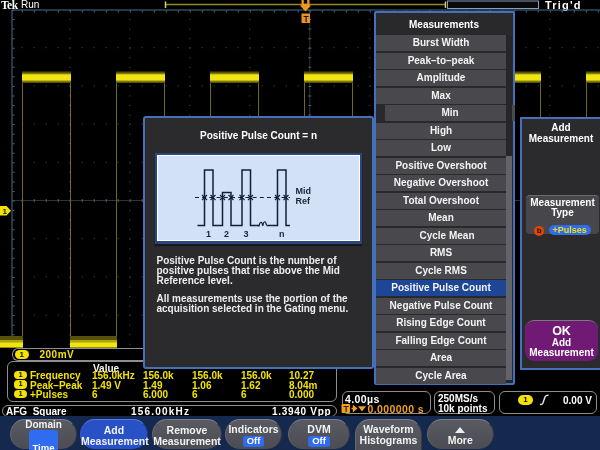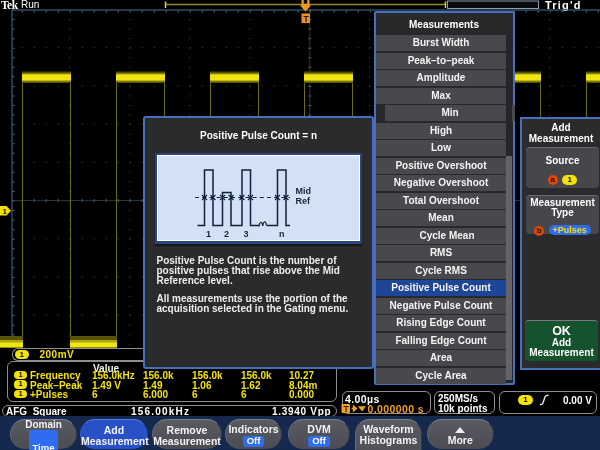--- a/index.html
+++ b/index.html
@@ -247,25 +247,21 @@
       <div class="mitem" style="top:319.50px;">Falling Edge Count</div>
       <div class="mitem" style="top:337.00px;">Area</div>
       <div class="mitem" style="top:354.50px;">Cycle Area</div>
     </div>
   <div class="abs" style="left:130.5px;top:21.75px;width:5.5px;height:348px;background:#26262a"></div>
   <div class="abs" style="left:130.5px;top:143px;width:5.5px;height:224px;background:#63636a"></div>
 </div>
 
 <div class="abs" style="left:520px;top:117px;width:80px;height:253px;background:#2b2b2e;border:2px solid #4670bc;border-right:none">
   <div class="ctr" style="margin-top:4px;font-size:10px;line-height:10.5px">Add<br>Measurement</div>
-  <div class="abs btn2" style="left:4px;top:27.5px;width:73px;height:41px;background:#47474b;border-radius:4px;border-top:1px solid #6a6a70">
-    <div class="ctr" style="margin-top:7px;font-size:10px">Source</div>
-    <div class="ctr" style="margin-top:2px"><span style="display:inline-block;width:10px;height:10px;background:#e04800;border-radius:50%;color:#111;font-size:8px;line-height:10px">a</span>&nbsp;<span style="display:inline-block;width:15px;height:10px;background:#f2e205;border-radius:5px;color:#111;font-size:8px;line-height:10px">1</span></div>
-  </div>
   <div class="abs btn2" style="left:4px;top:75.5px;width:73px;height:39px;background:#47474b;border-radius:4px;border-top:1px solid #6a6a70">
     <div class="ctr" style="margin-top:2px;font-size:10px;line-height:10px">Measurement<br>Type</div>
     <div class="ctr" style="margin-top:1px"><span style="display:inline-block;width:10px;height:10px;background:#e04800;border-radius:50%;color:#111;font-size:8px;line-height:10px">b</span>&nbsp;<span style="display:inline-block;background:#2f6cf0;border-radius:5px;color:#f2e205;font-size:9px;line-height:10.5px;padding:0 4px">+Pulses</span></div>
   </div>
-  <div class="abs btn2" style="left:3px;top:201px;width:73px;height:41px;background:#14532d;border-radius:4px;border-top:1px solid #7a7a80">
+  <div class="abs btn2" style="left:3px;top:201px;width:73px;height:41px;background:#701a75;border-radius:9px;border-top:1px solid #7a7a80">
     <div class="ctr" style="margin-top:3px;font-size:12.5px">OK</div>
     <div class="ctr" style="font-size:10px;line-height:10px">Add<br>Measurement</div>
   </div>
 </div>
 
 </body></html>

